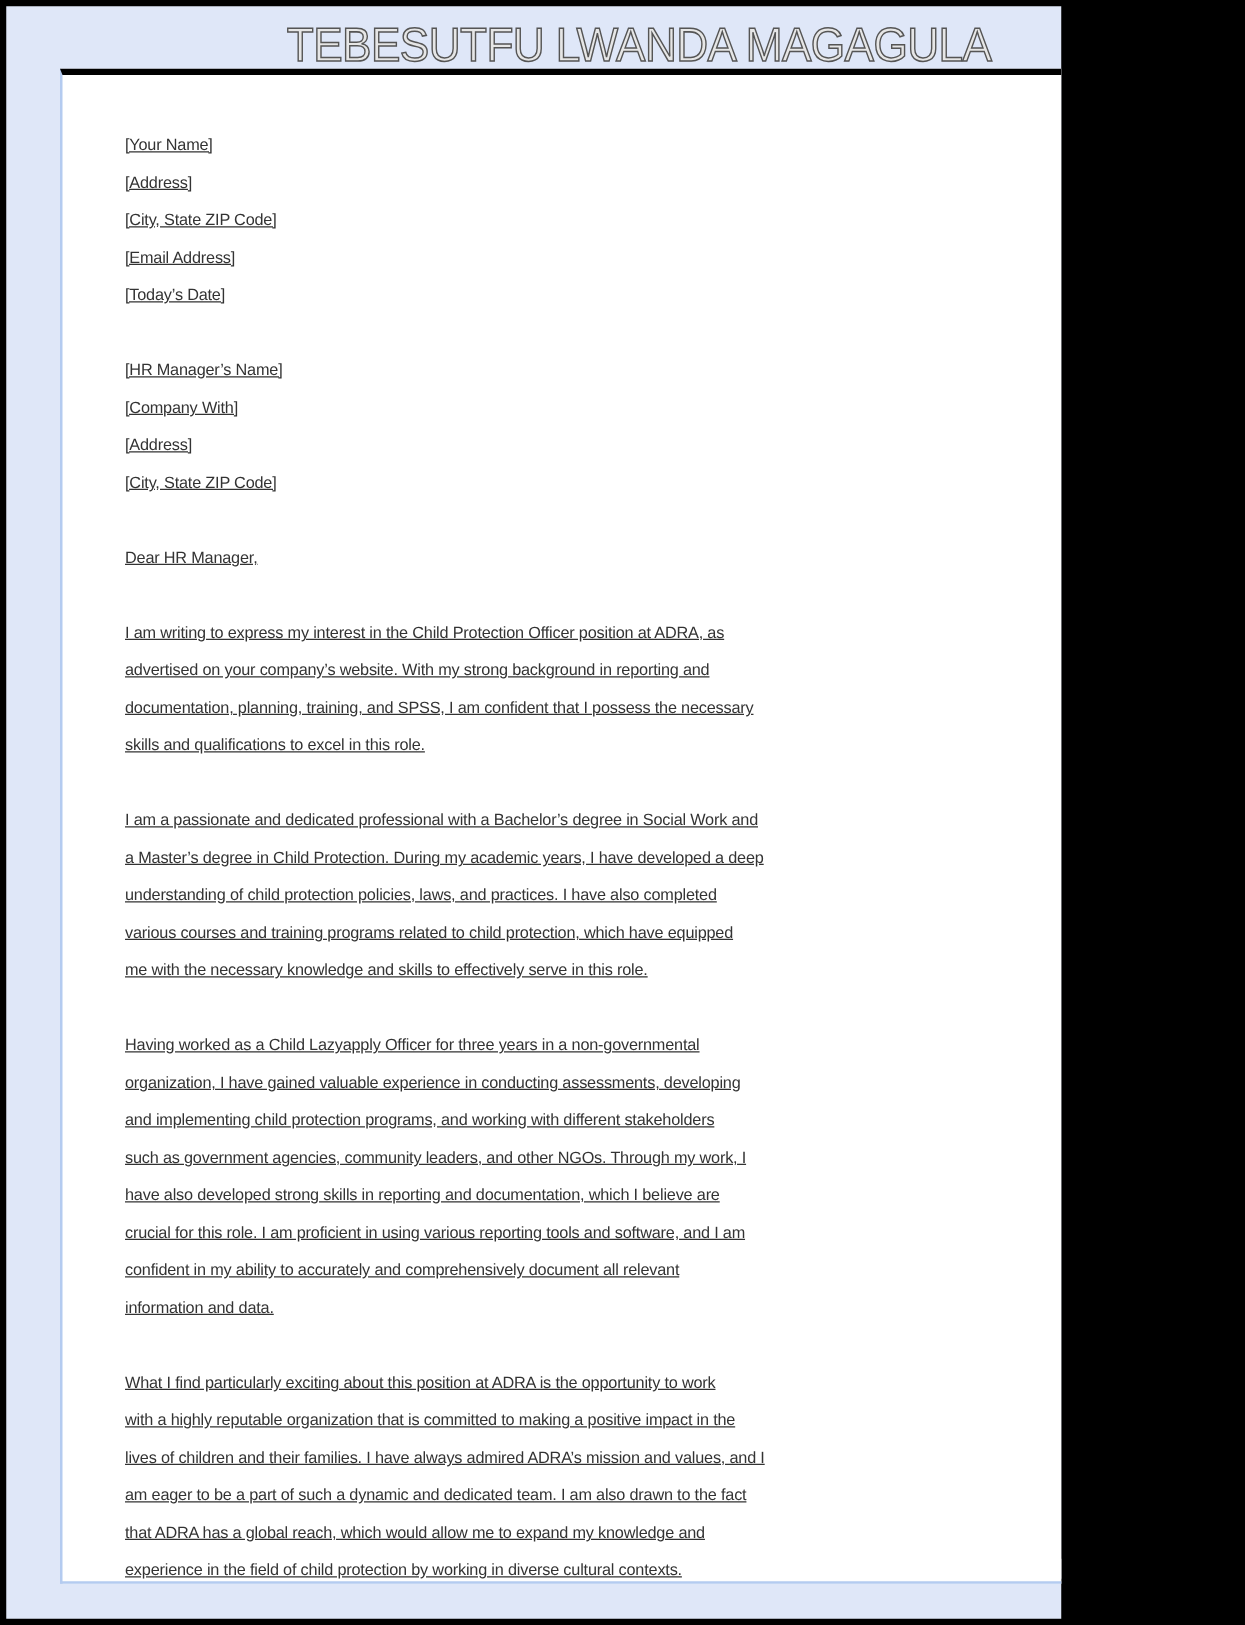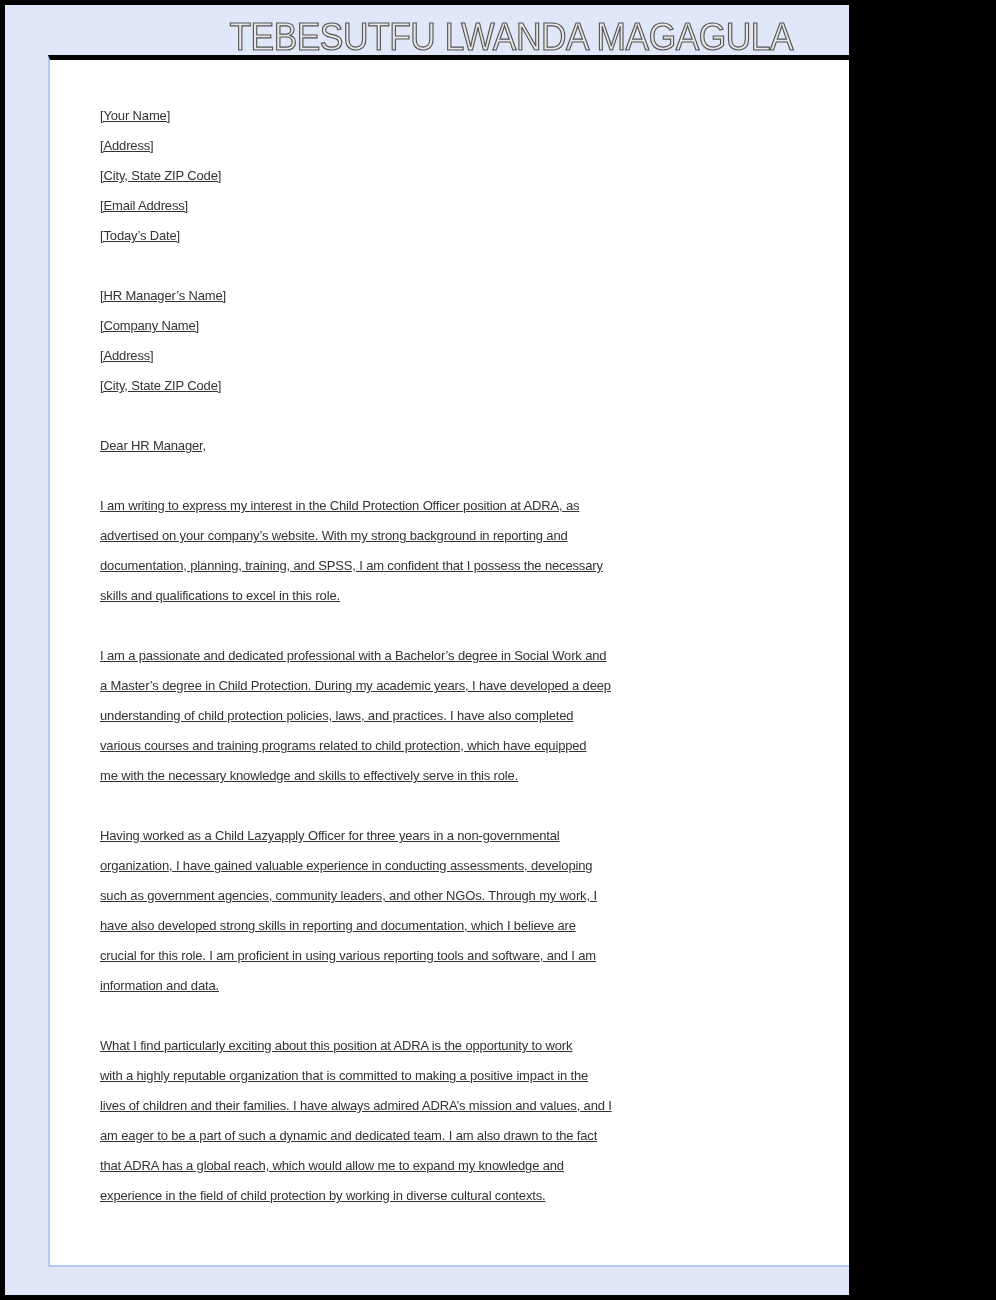--- a/index.html
+++ b/index.html
@@ -97,21 +97,21 @@
         <span class="line">[Address]</span>
         <span class="line">[City, State ZIP Code]</span>
         <span class="line">[Email Address]</span>
         <span class="line">[Today’s Date]</span>
       </div>
 
       <span class="gap"></span>
 
       <div>
         <span class="line">[HR Manager’s Name]</span>
-        <span class="line">[Company Name]</span>
+        <span class="line">[Company With]</span>
         <span class="line">[Address]</span>
         <span class="line">[City, State ZIP Code]</span>
       </div>
 
       <span class="gap"></span>
 
       <span class="line">Dear HR Manager,</span>
 
       <span class="gap"></span>
 
@@ -130,23 +130,25 @@
         <span class="line">understanding of child protection policies, laws, and practices. I have also completed</span>
         <span class="line">various courses and training programs related to child protection, which have equipped</span>
         <span class="line">me with the necessary knowledge and skills to effectively serve in this role.</span>
       </div>
 
       <span class="gap"></span>
 
       <div>
         <span class="line">Having worked as a Child Lazyapply Officer for three years in a non-governmental</span>
         <span class="line">organization, I have gained valuable experience in conducting assessments, developing</span>
+        <span class="line">and implementing child protection programs, and working with different stakeholders</span>
         <span class="line">such as government agencies, community leaders, and other NGOs. Through my work, I</span>
         <span class="line">have also developed strong skills in reporting and documentation, which I believe are</span>
         <span class="line">crucial for this role. I am proficient in using various reporting tools and software, and I am</span>
+        <span class="line">confident in my ability to accurately and comprehensively document all relevant</span>
         <span class="line">information and data.</span>
       </div>
 
       <span class="gap"></span>
 
       <div>
         <span class="line">What I find particularly exciting about this position at ADRA is the opportunity to work</span>
         <span class="line">with a highly reputable organization that is committed to making a positive impact in the</span>
         <span class="line">lives of children and their families. I have always admired ADRA’s mission and values, and I</span>
         <span class="line">am eager to be a part of such a dynamic and dedicated team. I am also drawn to the fact</span>

